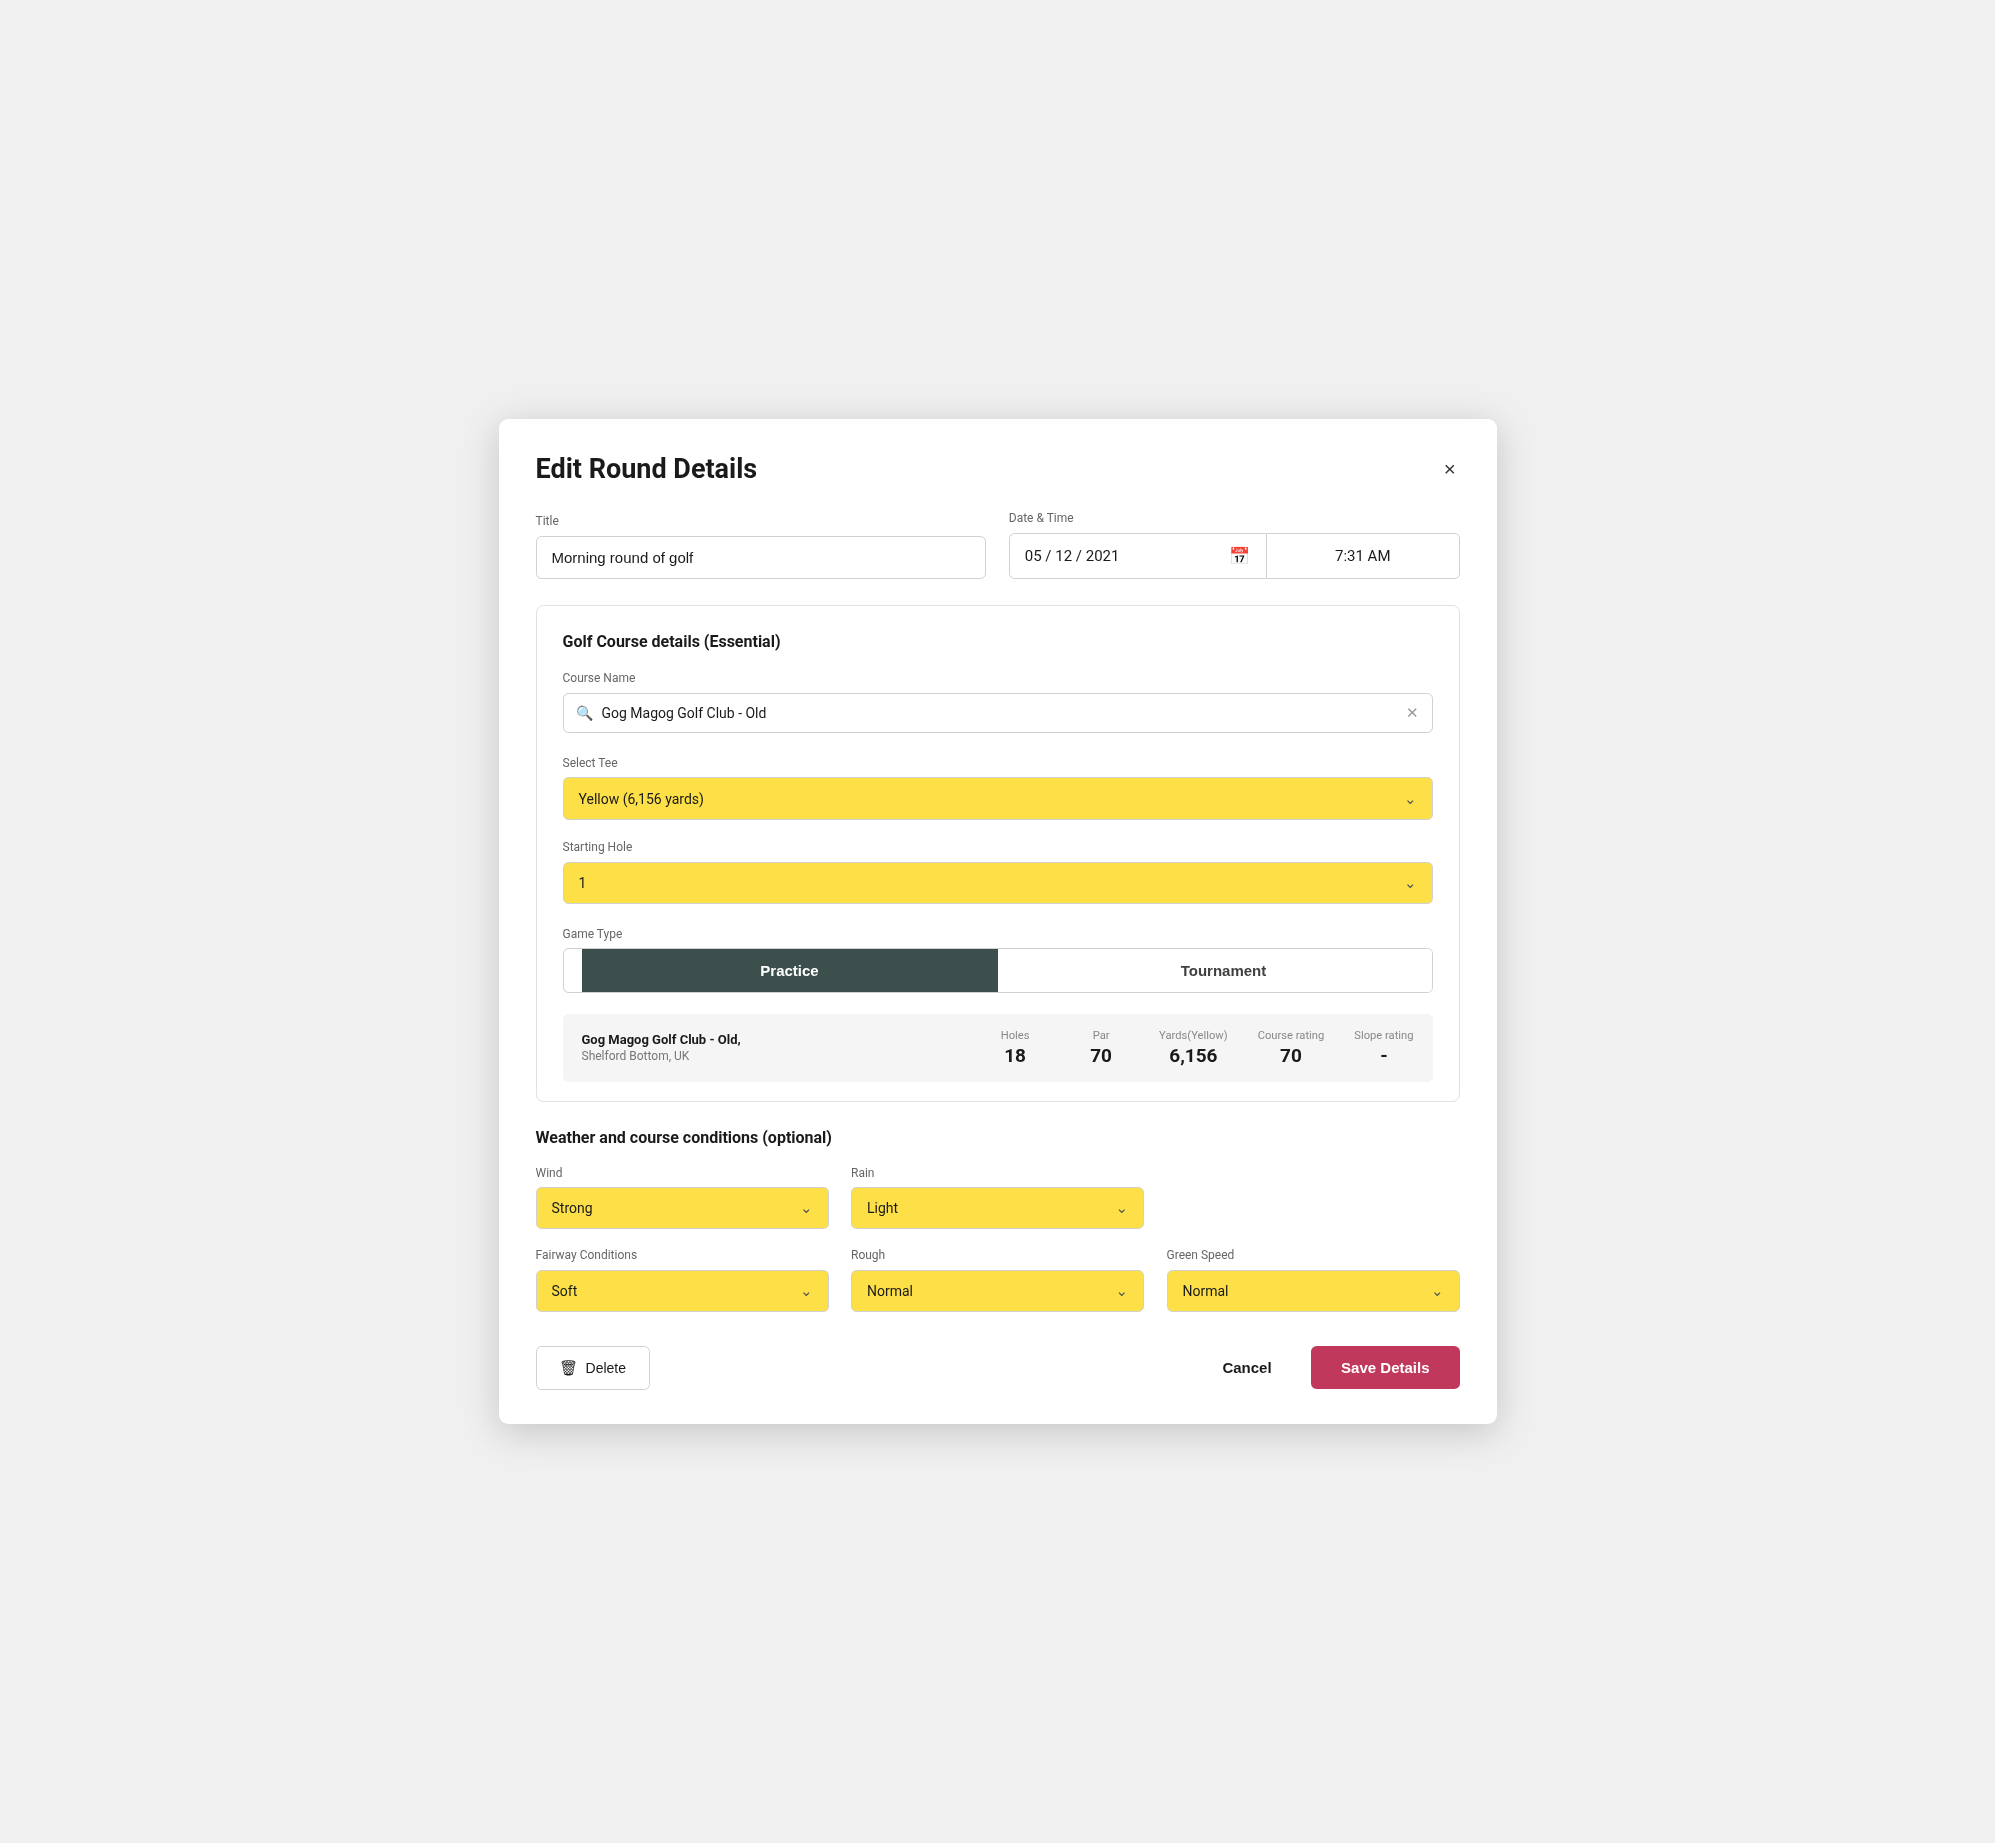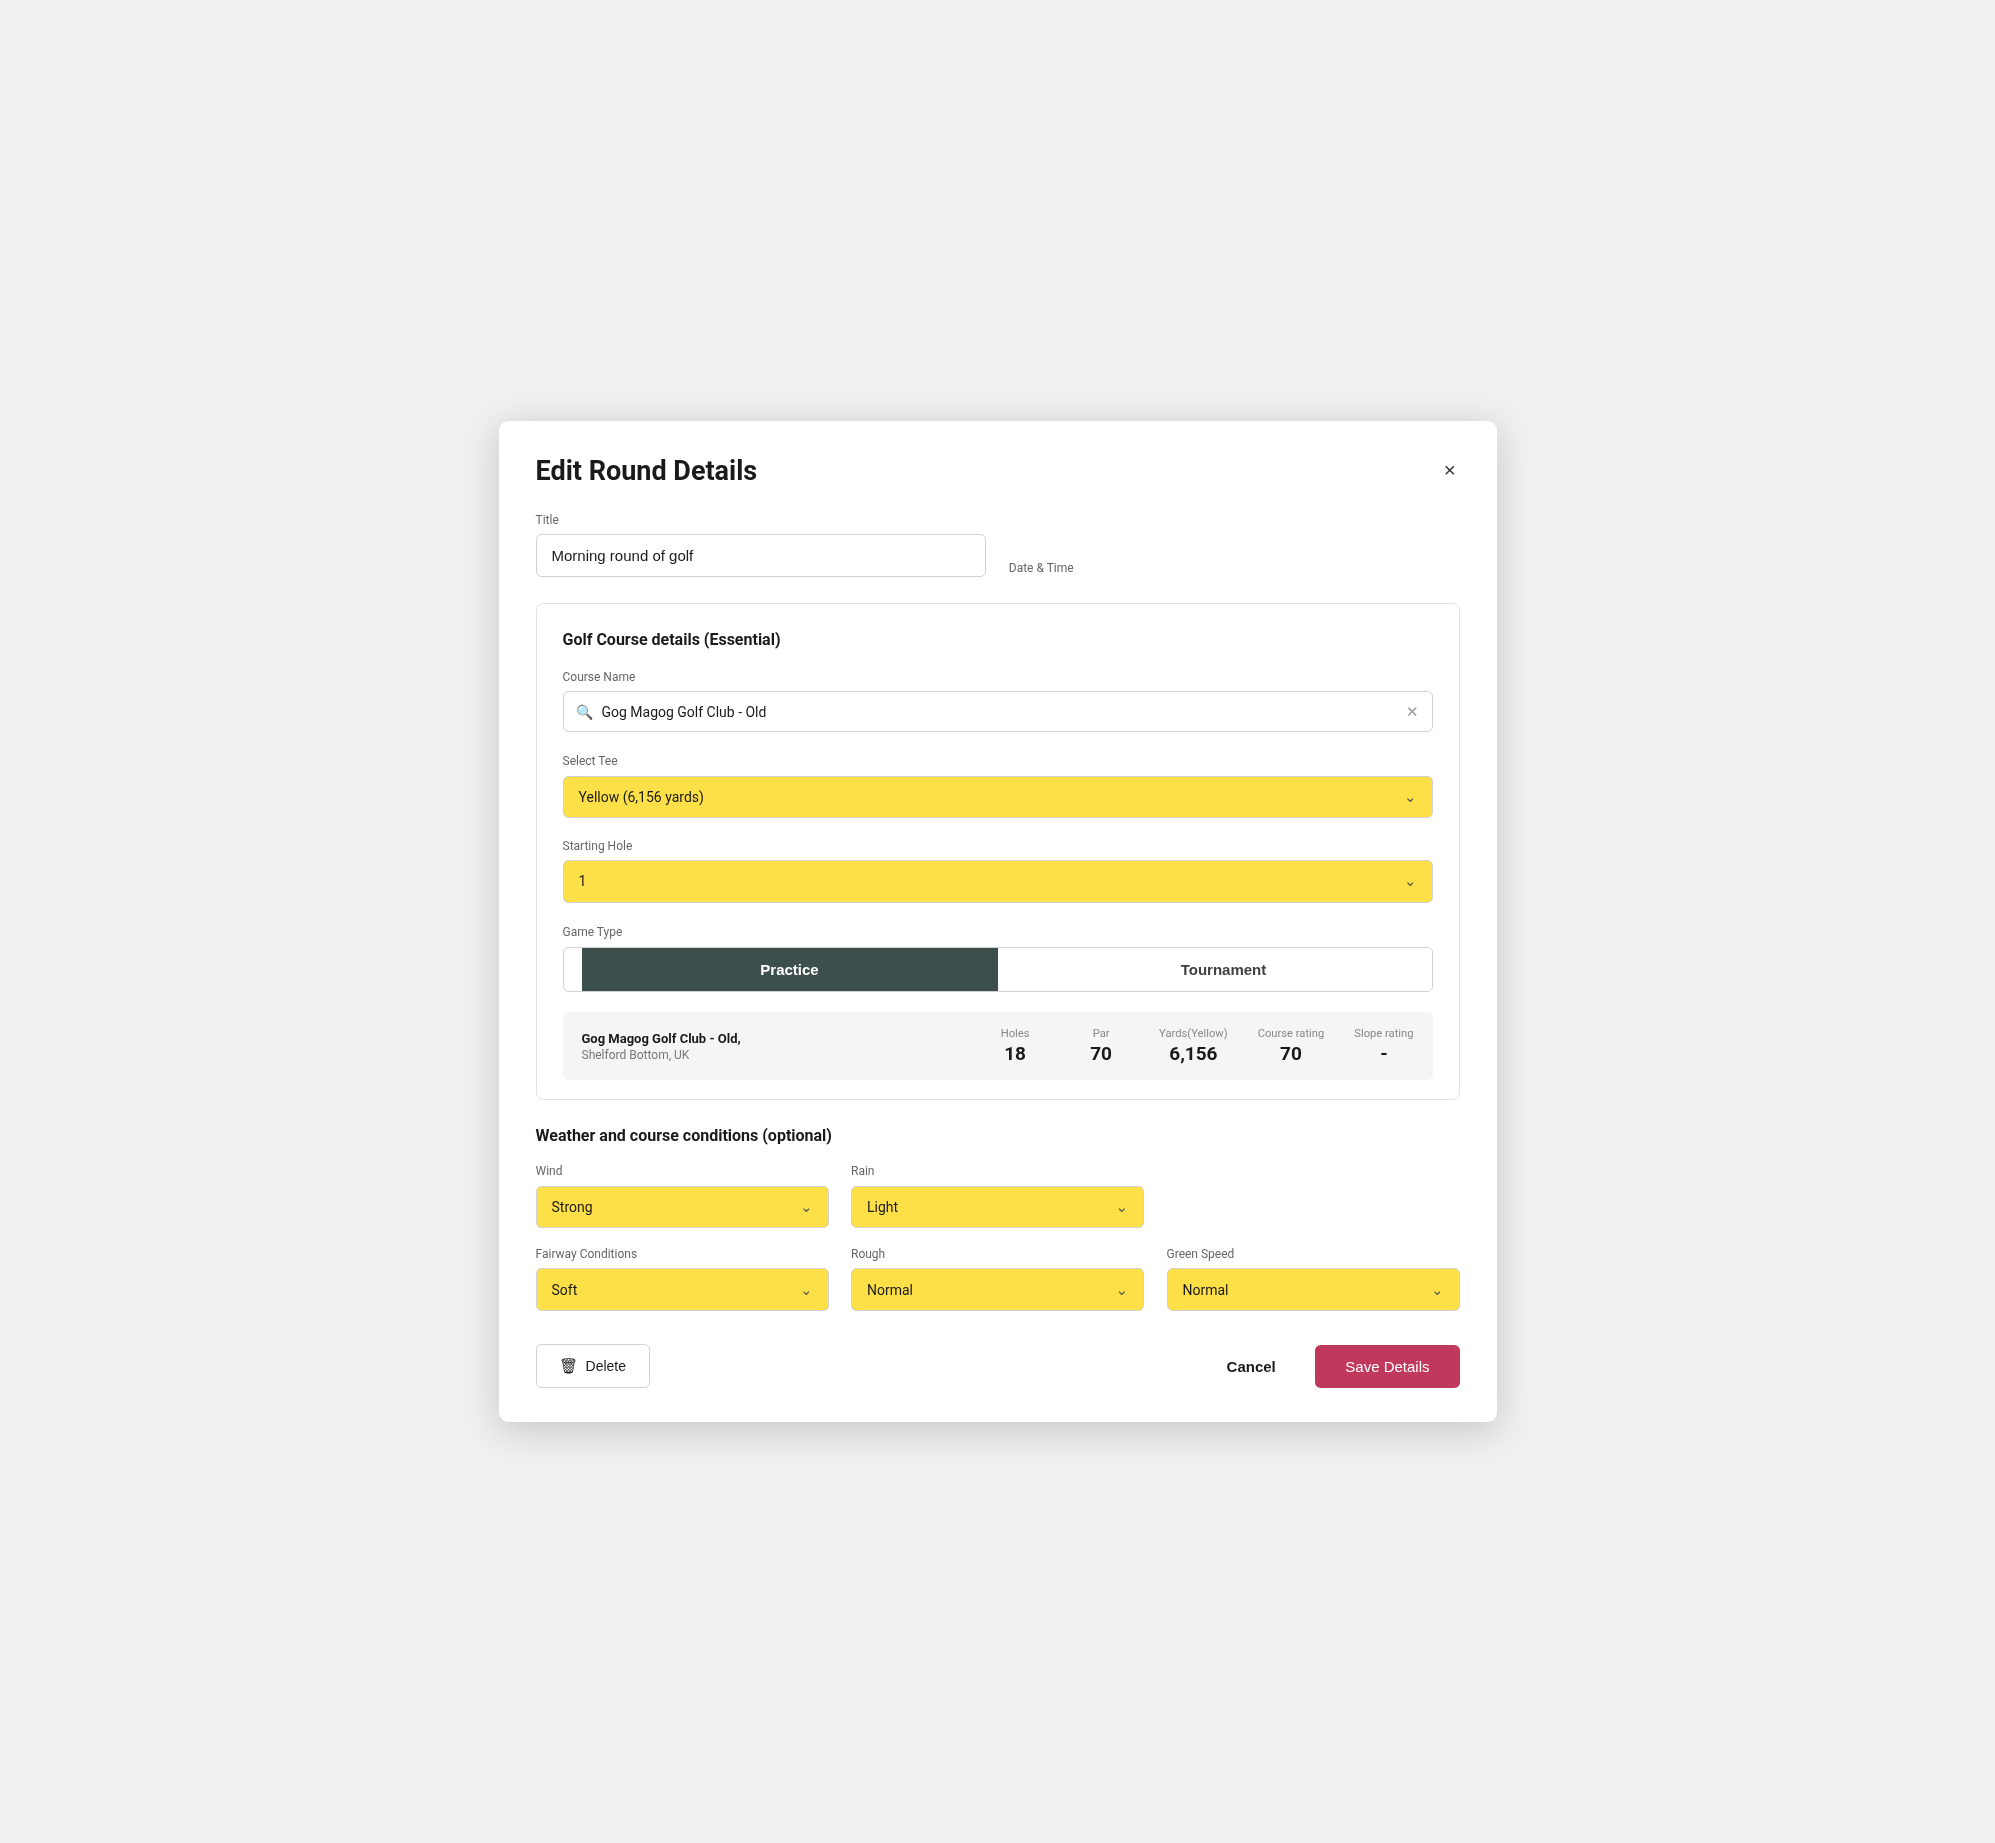--- a/index.html
+++ b/index.html
@@ -250,41 +250,50 @@
       cursor: pointer;
       padding: 12px 17px;
     }
     .save-btn {
       background: #c0395c;
       color: #fff;
       border: none;
       border-radius: 5.6px;
       padding: 13px 30px;
       font-size: 15px;
-      font-weight: 400;
+      font-weight: 700;
       cursor: pointer;
     }
   </style>
 </head>
 <body>
 
 <div class="modal">
 
   <div class="modal-header">
     <span class="modal-title">Edit Round Details</span>
     <button class="close-btn">×</button>
   </div>
 
   <div class="top-row">
     <div class="field-group title-field">
       <div class="field-label">Title</div>
       <input class="text-input" type="text" value="Morning round of golf" style="">
     </div>
     <div class="field-group datetime-field">
       <div class="field-label">Date &amp; Time</div>
+      <div class="datetime-inputs">
+        <div class="date-input-wrap">
+          <span class="date-text">05 / 12 / 2021</span>
+          <span class="calendar-icon">📅</span>
+        </div>
+        <div class="time-input-wrap">
+          <span class="time-text">7:31 AM</span>
+        </div>
+      </div>
     </div>
   </div>
 
   <div class="section-box">
     <div class="section-title">Golf Course details (Essential)</div>
 
     <div class="two-col">
       <div class="field-group">
         <div class="field-label">Course Name</div>
         <div class="search-input-wrap">

